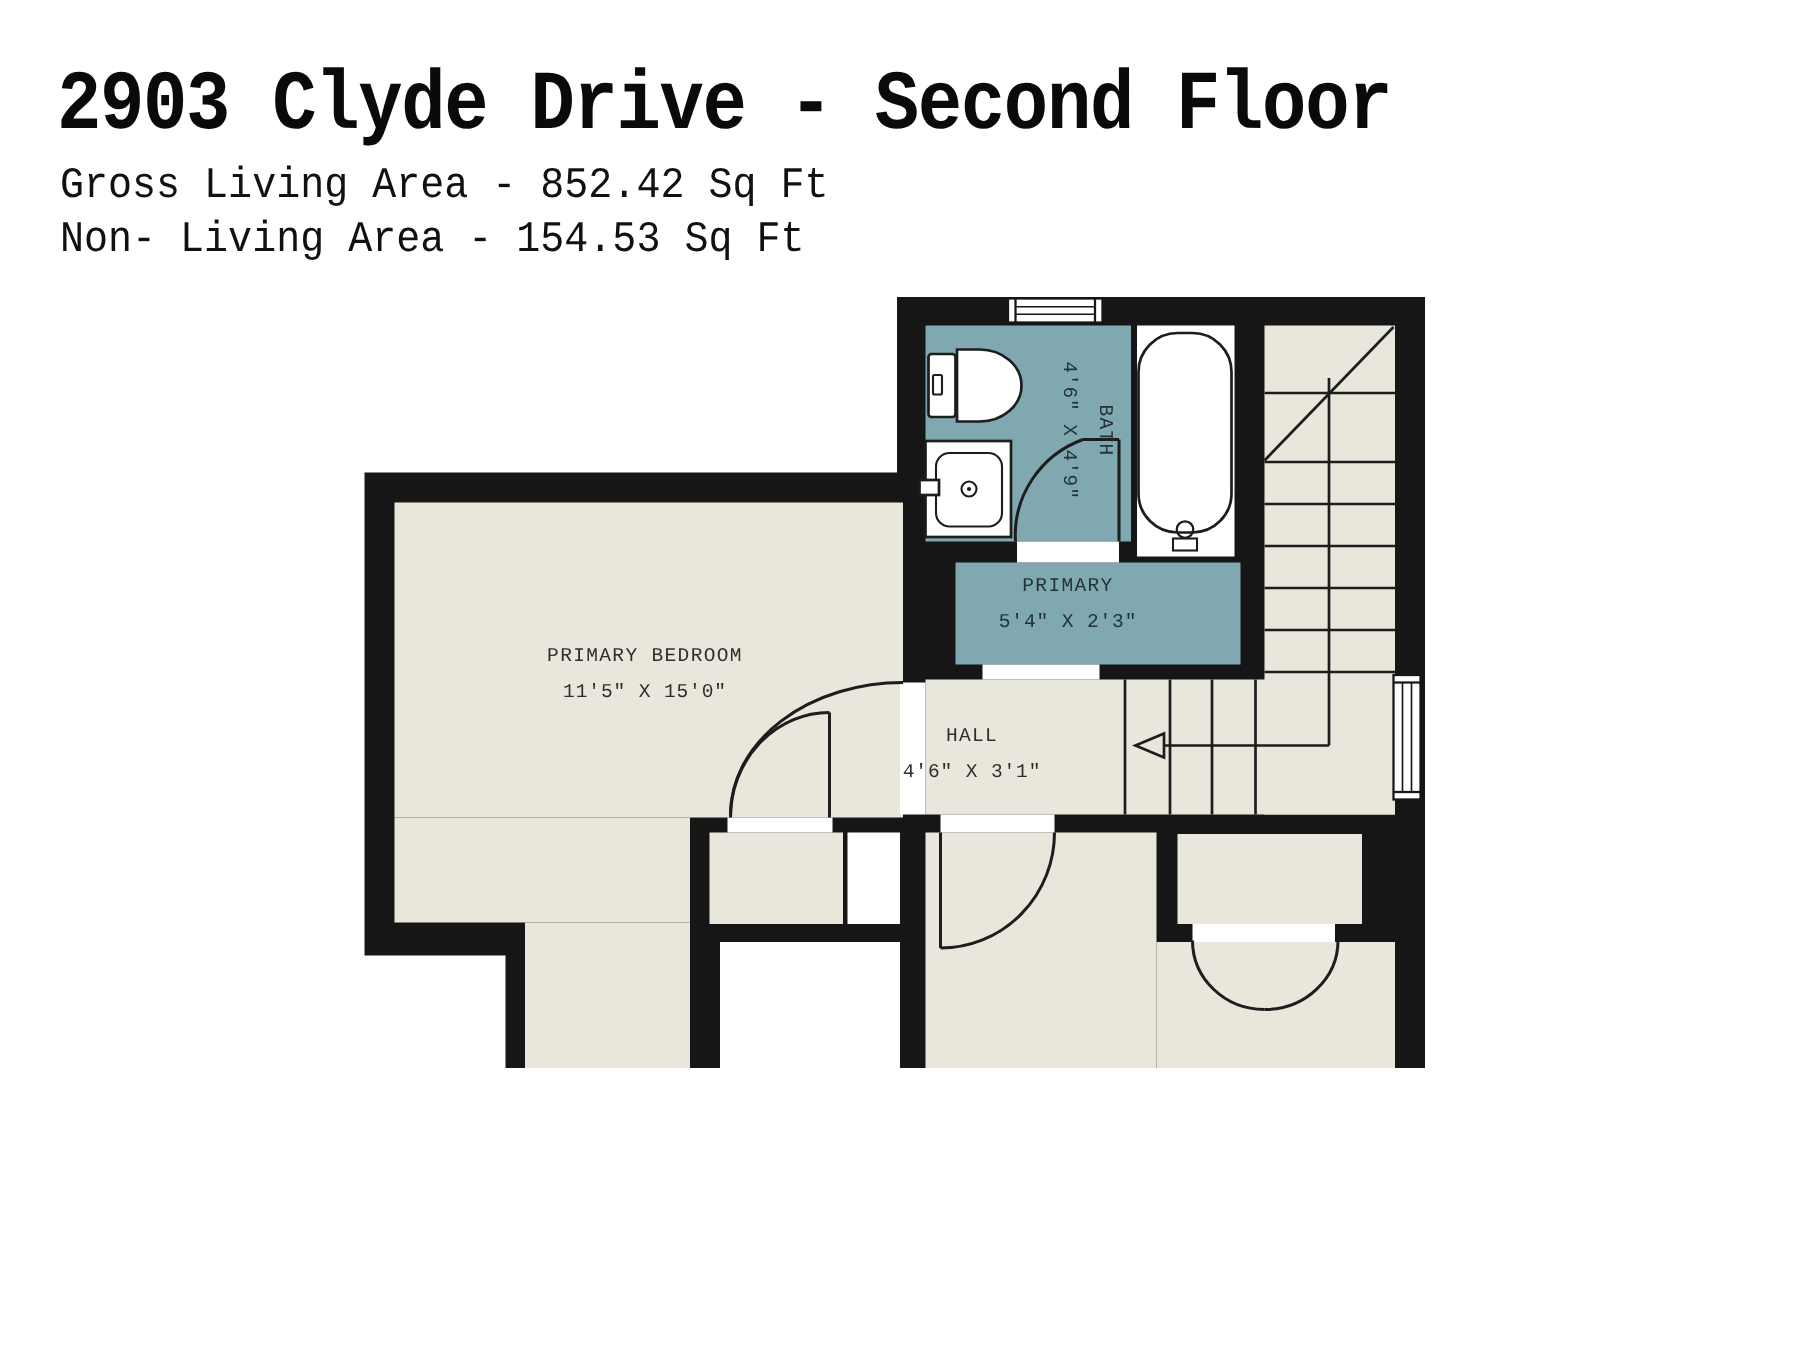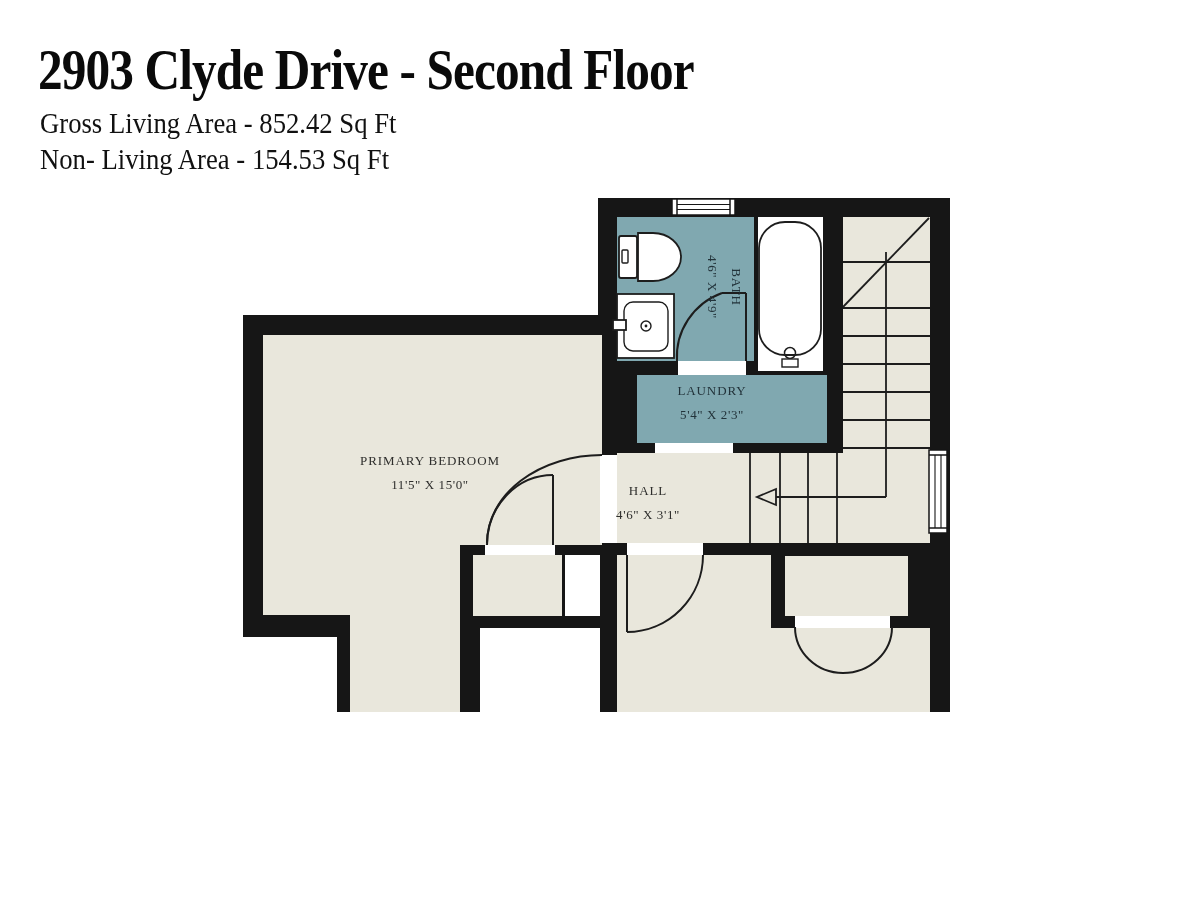--- a/index.html
+++ b/index.html
@@ -1,17 +1,17 @@
 <!DOCTYPE html>
 <html><head>
 <meta charset="utf-8">
 <style>
   html,body{margin:0;padding:0;background:#ffffff;}
   .page{position:relative;width:1200px;height:712px;background:#fff;overflow:hidden;
-        font-family:Liberation Serif, serif;}
+        font-family:Liberation Mono, monospace;}
   .plan-svg{position:absolute;left:0;top:0;}
   .title{position:absolute;left:38px;top:38px;margin:0;font-size:56px;font-weight:bold;
          color:#0a0a0a;transform:scaleX(.88);transform-origin:left top;letter-spacing:-1px;white-space:nowrap;}
   .sub{position:absolute;left:40px;font-size:29px;color:#111;transform:scaleX(.92);
        transform-origin:left top;white-space:nowrap;}
   .sub1{top:107px;} .sub2{top:143px;}
   .lbl{position:absolute;transform:translate(-50%,-50%);text-align:center;
        color:#2e2e2c;font-size:13px;letter-spacing:.9px;line-height:1.85;white-space:nowrap;}
   .lbl .dims{letter-spacing:.6px;}
   .lbl-teal{color:#22333a;}
@@ -153,32 +153,32 @@
         <rect x="613" y="320" width="13" height="10"></rect>
       </g>
       <g>
         <rect x="759" y="222" width="62" height="133" rx="26"></rect>
         <circle cx="790" cy="353" r="5.5" fill="none" stroke-width="1.5"></circle>
         <rect x="782" y="359" width="16" height="8" stroke-width="1.4"></rect>
       </g>
     </g>
   </svg>
 
-  <div class="lbl" style="left:430px;top:450px;margin-top:23px;">
+  <div class="lbl" style="left:430px;top:450px;">
     <div>PRIMARY BEDROOM</div>
     <div class="dims">11'5" X 15'0"</div>
   </div>
 
   <div class="lbl lbl-teal lbl-bath" style="left:724px;top:287px;">
     <div>BATH</div>
     <div class="dims">4'6" X 4'9"</div>
   </div>
 
   <div class="lbl lbl-teal" style="left:712px;top:403px;">
-    <div>LAUNDRY</div>
+    <div>PRIMARY</div>
     <div class="dims">5'4" X 2'3"</div>
   </div>
 
   <div class="lbl" style="left:648px;top:503px;">
     <div>HALL</div>
     <div class="dims">4'6" X 3'1"</div>
   </div>
 
 
   <div class="watermark">cae</div>

